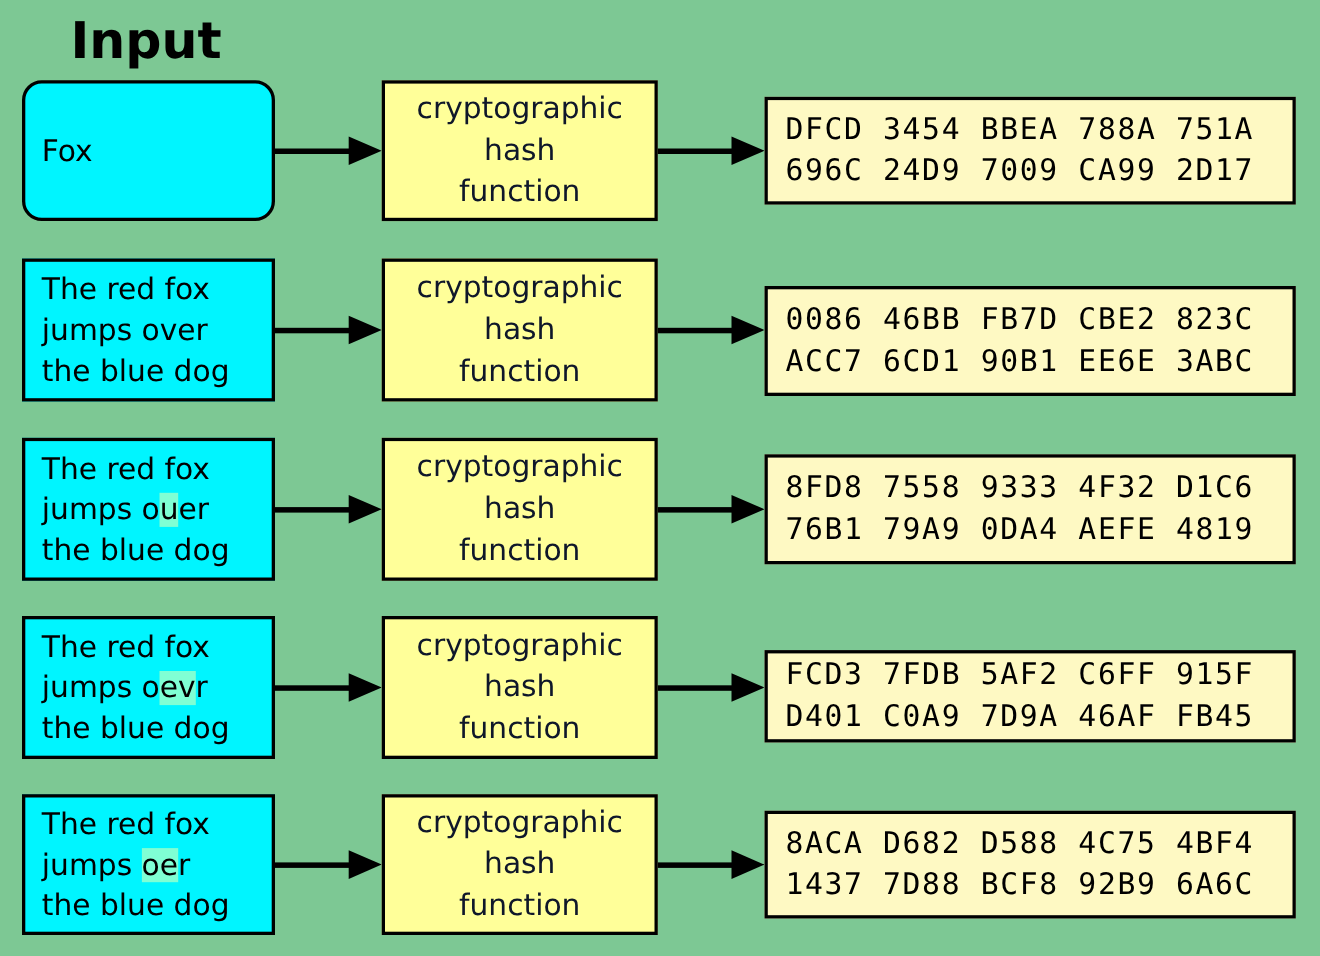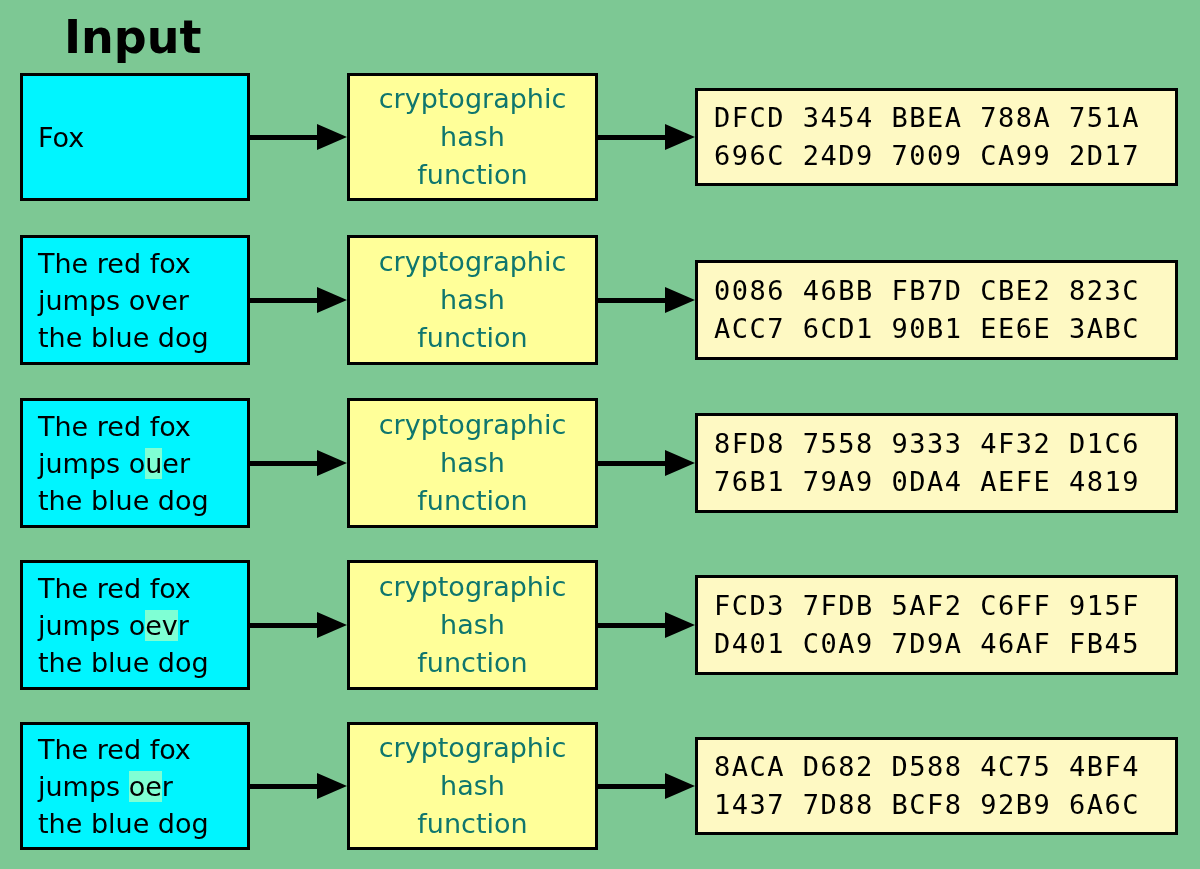--- a/index.html
+++ b/index.html
@@ -59,21 +59,21 @@
     left:347px;
     width:251px;
     background:#ffff99;
     justify-content:center;
     text-align:center;
   }
   .fn-text{
     font-family:"DejaVu Sans", sans-serif;
     font-size:27px;
     line-height:38px;
-    color:#0f766e;
+    color:#0f172a;
     width:100%;
     white-space:pre-line;
   }
 
   .box.digest-box{
     left:695px;
     width:483px;
     background:#fef9c3;
     padding-left:16px;
     align-items:center;
@@ -107,21 +107,21 @@
 </head>
 <body>
 
 <div class="stage">
 
   <div class="col-head" id="head-input">Input</div>
 
 
   <div id="rows-container">
       <div class="row" style="top: 0px;">
-        <div class="box input-box" style="top: 73px; height: 128px; width: 230px;">
+        <div class="box input-box" style="top: 73px; height: 128px; width: 230px; border-radius: 18px;">
           <div class="input-text">Fox</div>
         </div>
         <div class="arrow" style="left: 250px; width: 97px; top: 124px;">
           <div class="shaft" style="width:70px"></div>
           <div class="head"></div>
         </div>
         <div class="box fn-box" style="top: 73px; height: 128px;">
           <div class="fn-text">cryptographic
 hash
 function</div>
@@ -195,21 +195,21 @@
         </div>
         <div class="box fn-box" style="top: 560px; height: 130px;">
           <div class="fn-text">cryptographic
 hash
 function</div>
         </div>
         <div class="arrow" style="left: 598px; width: 97px; top: 612px;">
           <div class="shaft" style="width:70px"></div>
           <div class="head"></div>
         </div>
-        <div class="box digest-box" style="top: 575px; height: 100px; text-align: center;">
+        <div class="box digest-box" style="top: 591px; height: 84px; text-align: center;">
           <div class="digest-text">FCD3 7FDB 5AF2 C6FF 915F
 D401 C0A9 7D9A 46AF FB45</div>
         </div>
       </div>
       <div class="row" style="top: 0px;">
         <div class="box input-box" style="top: 722px; height: 128px; width: 230px;">
           <div class="input-text">The red fox
 jumps <span class="hl">oe</span>r
 the blue dog</div>
         </div>

